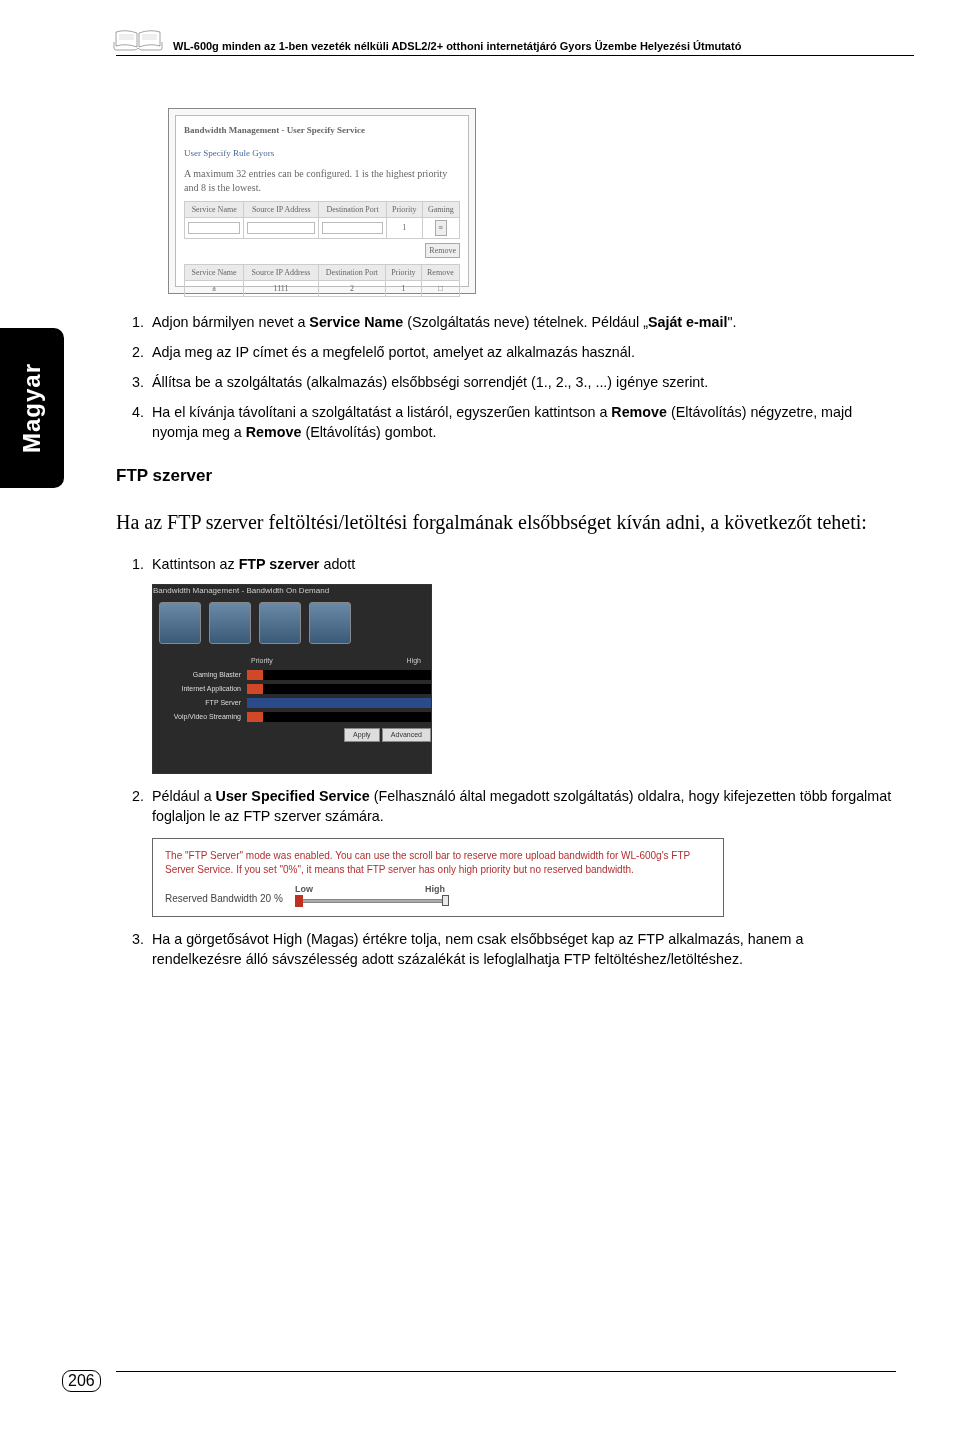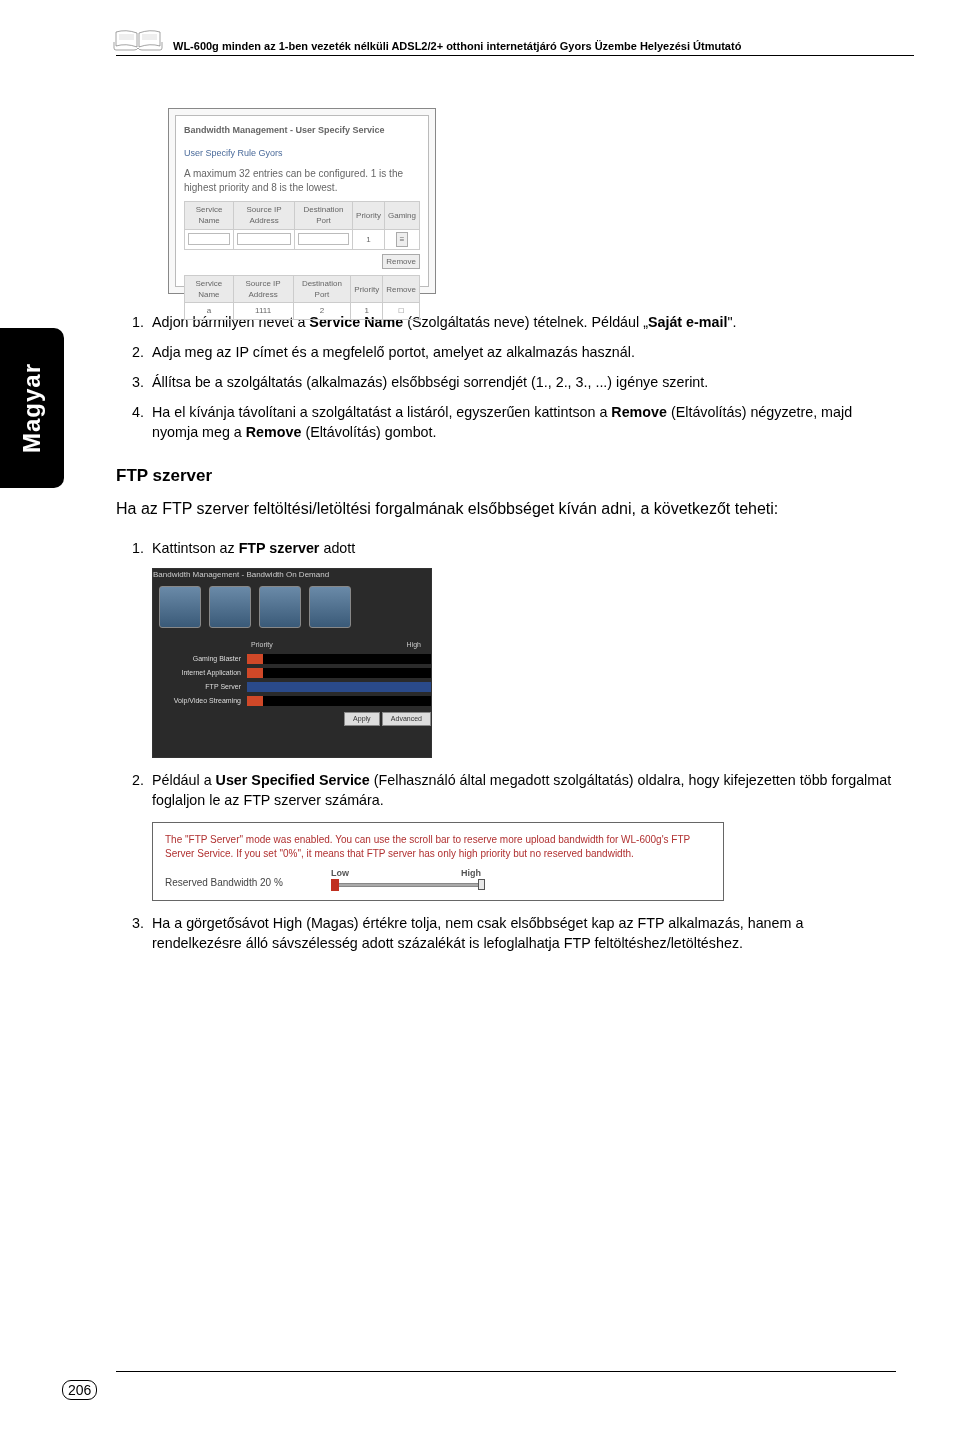--- a/index.html
+++ b/index.html
@@ -71,21 +71,21 @@
   .screenshot-inner {
     width: 100%;
     height: 100%;
     background: #fff;
     border: 0.5px solid #bbb;
     position: relative;
     font-size: 9px;
     color: #666;
     padding: 8px;
   }
-  .ss1 { width: 268px; height: 186px; }
+  .ss1 { width: 308px; height: 186px; font-family: Liberation Serif, serif; }
   .ss1 .title1 { font-weight: bold; font-size: 9px; }
   .ss1 table { width: 100%; border-collapse: collapse; margin-top: 6px; }
   .ss1 th, .ss1 td { border: 0.5px solid #ccc; padding: 2px 3px; font-size: 8px; text-align: center; }
   .ss1 th { background: #eaeaea; font-weight: normal; }
   .ss1 .remove-row { text-align: right; margin: 4px 0; }
   .ss1 .btn { display: inline-block; border: 0.5px solid #aaa; padding: 1px 3px; font-size: 8px; background: #eee; }
 
   ol.main-list {
     list-style: decimal;
     margin: 18px 0 0 16px;
@@ -94,22 +94,23 @@
   ol.main-list > li {
     margin-bottom: 10px;
     padding-left: 4px;
   }
   h3.section-title {
     font-size: 17px;
     font-weight: bold;
     margin-top: 22px;
   }
   p.intro {
-    margin-top: 10px;
-    font-size: 16px;
+    margin-top: 20px;
+    font-size: 20px;
+    font-family: Liberation Serif, serif;
   }
   .ss2 { width: 280px; height: 190px; background: #2a2a2a; }
   .ss2-inner { padding: 0; color: #aaa; font-size: 8px; }
   .icon-row { display: flex; gap: 8px; padding: 6px; }
   .icon-sq {
     width: 42px; height: 42px;
     background: linear-gradient(#6a8aa8, #3a5a78);
     border: 1px solid #888; border-radius: 3px;
   }
   .bar-row { display: flex; align-items: center; gap: 6px; margin: 4px 0; font-size: 7px; color: #ccc; }
@@ -125,40 +126,40 @@
     width: 572px;
     border: 0.5px solid #666;
     padding: 10px 12px;
     font-size: 10px;
     color: #555;
     position: relative;
   }
   .ss3 .desc { color: #b03030; font-size: 10px; margin-bottom: 4px; }
   .ss3 .lh-row { display: flex; align-items: flex-end; margin-top: 6px; }
   .ss3 .lh-label { width: 130px; color: #444; font-size: 10px; }
-  .slider-wrap { display: flex; flex-direction: column; margin-left: 36px; }
+  .slider-wrap { display: flex; flex-direction: column; }
   .slider-labels { display: flex; justify-content: space-between; width: 150px; font-size: 9px; font-weight: bold; margin-left: 0; }
   .slider {
     width: 150px; height: 10px; position: relative; display: flex; align-items: center;
   }
   .slider-track { width: 100%; height: 4px; background: #aaa; border: 0.5px solid #888; }
   .slider-handle-l {
     position: absolute; left: 0; width: 8px; height: 12px;
     background: #c03020;
   }
   .slider-handle-r {
     position: absolute; right: -4px; width: 7px; height: 11px;
     background: #e8e8e8; border: 0.5px solid #555;
   }
 
   .page-num {
     position: absolute;
-    bottom: 32px;
+    bottom: 40px;
     left: 62px;
-    font-size: 14px;
+    font-size: 16px;
     border: 0.5px solid #000;
     border-radius: 9px;
     padding: 1px 5px;
   }
   .bottom-line {
     position: absolute;
     bottom: 60px;
     left: 116px;
     right: 58px;
     border-top: 0.5px solid #000;

